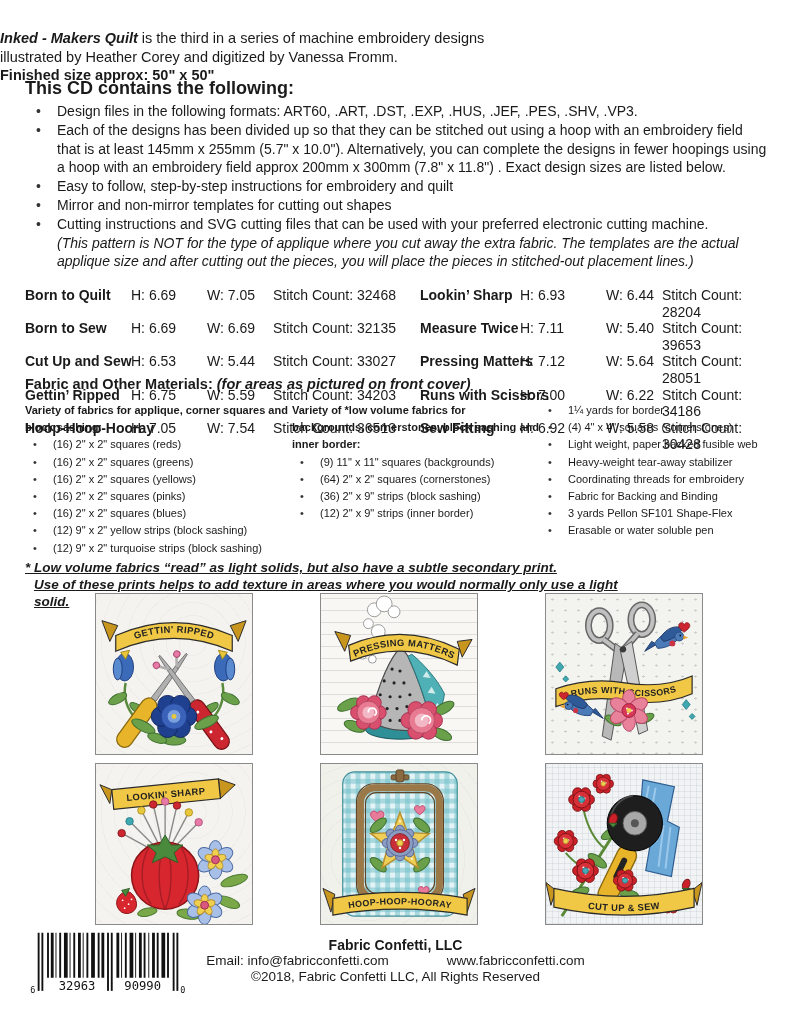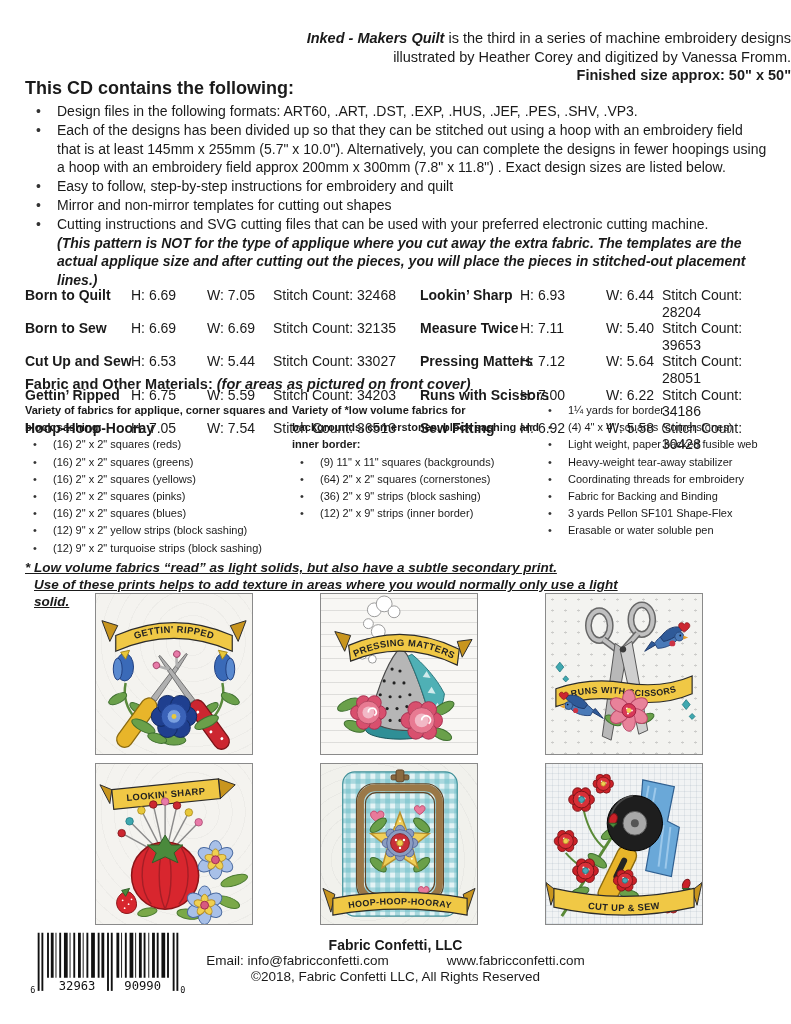--- a/index.html
+++ b/index.html
@@ -1,31 +1,31 @@
 <!DOCTYPE html>
 <html><head>
 <meta charset="utf-8">
 <style>
   html,body { margin:0; padding:0; background:#ffffff; }
   body { font-family:"Liberation Sans", sans-serif; color:#1a1a1a; }
   .page { position:relative; width:791px; height:1024px; background:#fff; overflow:hidden; }
 
   
-  .header { position:absolute; top:29px; left:0; width:100%; text-align:right;
+  .header { position:absolute; top:29px; left:0; width:100%; text-align:left;
             font-size:14.5px; line-height:18.5px; }
   .title-em { font-weight:bold; font-style:italic; }
   .finished { font-weight:bold; }
 
   
   .cd-section { position:absolute; top:78px; left:25px; right:23px; }
   .cd-heading { font-weight:bold; font-size:18px; margin:0 0 3px 0; }
   ul.bullets { list-style:none; margin:0; padding:0; font-size:14px; line-height:18.8px; }
   ul.bullets li { position:relative; padding-left:32px; }
   ul.bullets li::before { content:"\2022"; position:absolute; left:11px; top:0; color:#333; }
-  .note-bi { font-weight:bold; font-style:italic; }
+  .note-bi { font-weight:normal; font-style:italic; }
 
   
   .design-table { position:absolute; top:287px; left:25px; right:23px;
                   display:grid; grid-template-columns:375px auto; column-gap:20px;
                   font-size:14px; line-height:16.6px; }
   .dt-grid-l { display:grid; grid-template-columns:106px 76px 66px auto; }
   .dt-grid-r { display:grid; grid-template-columns:100px 86px 56px auto; }
   .dt-name { font-weight:bold; white-space:nowrap; }
 
   

